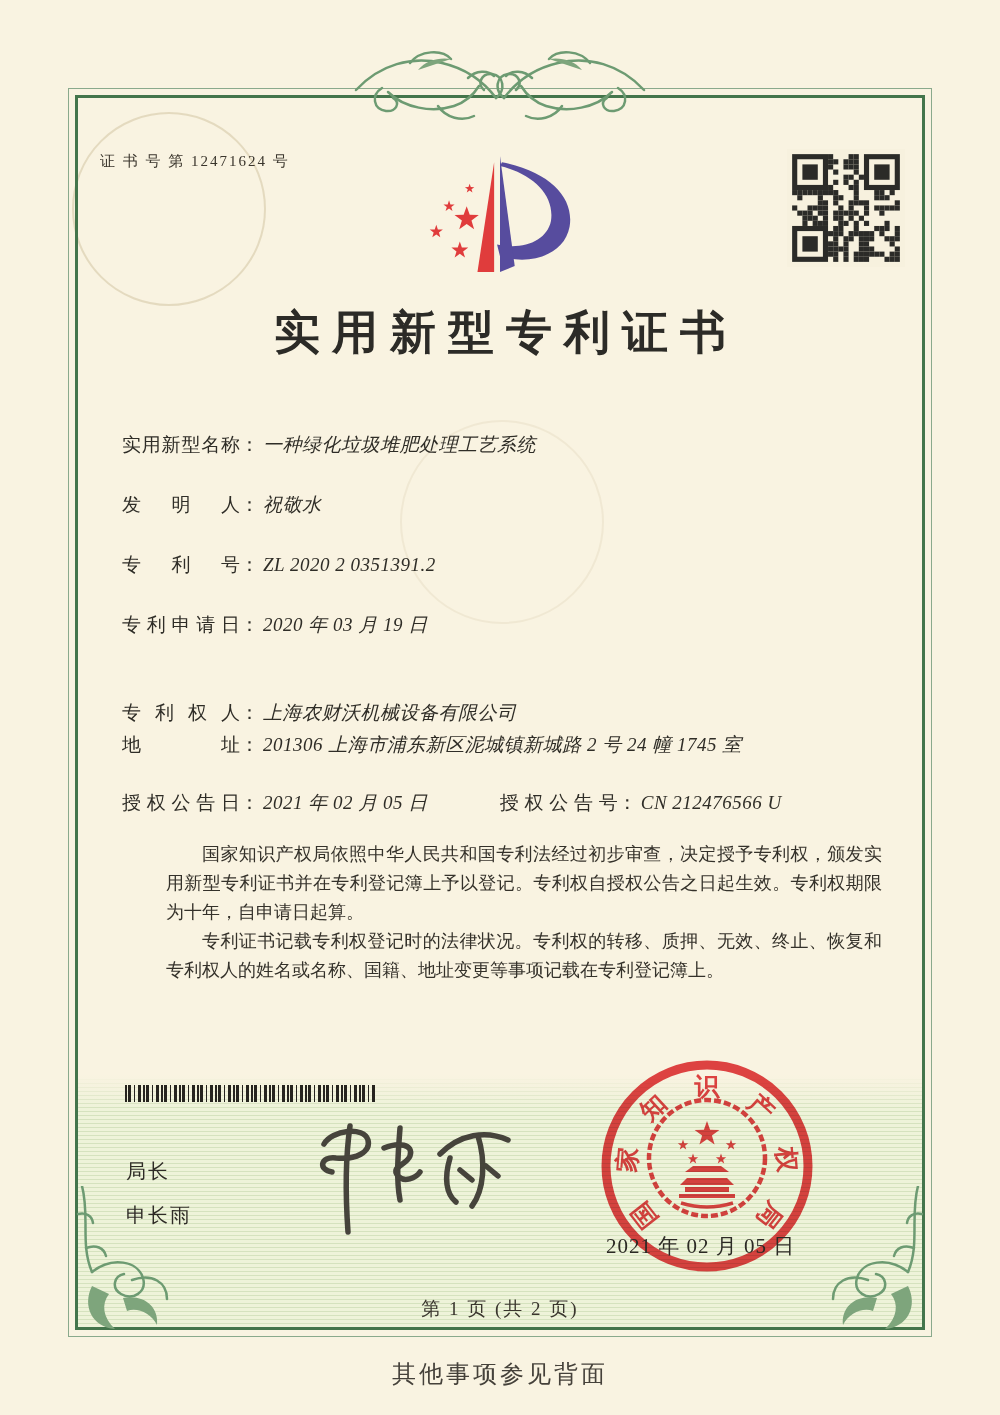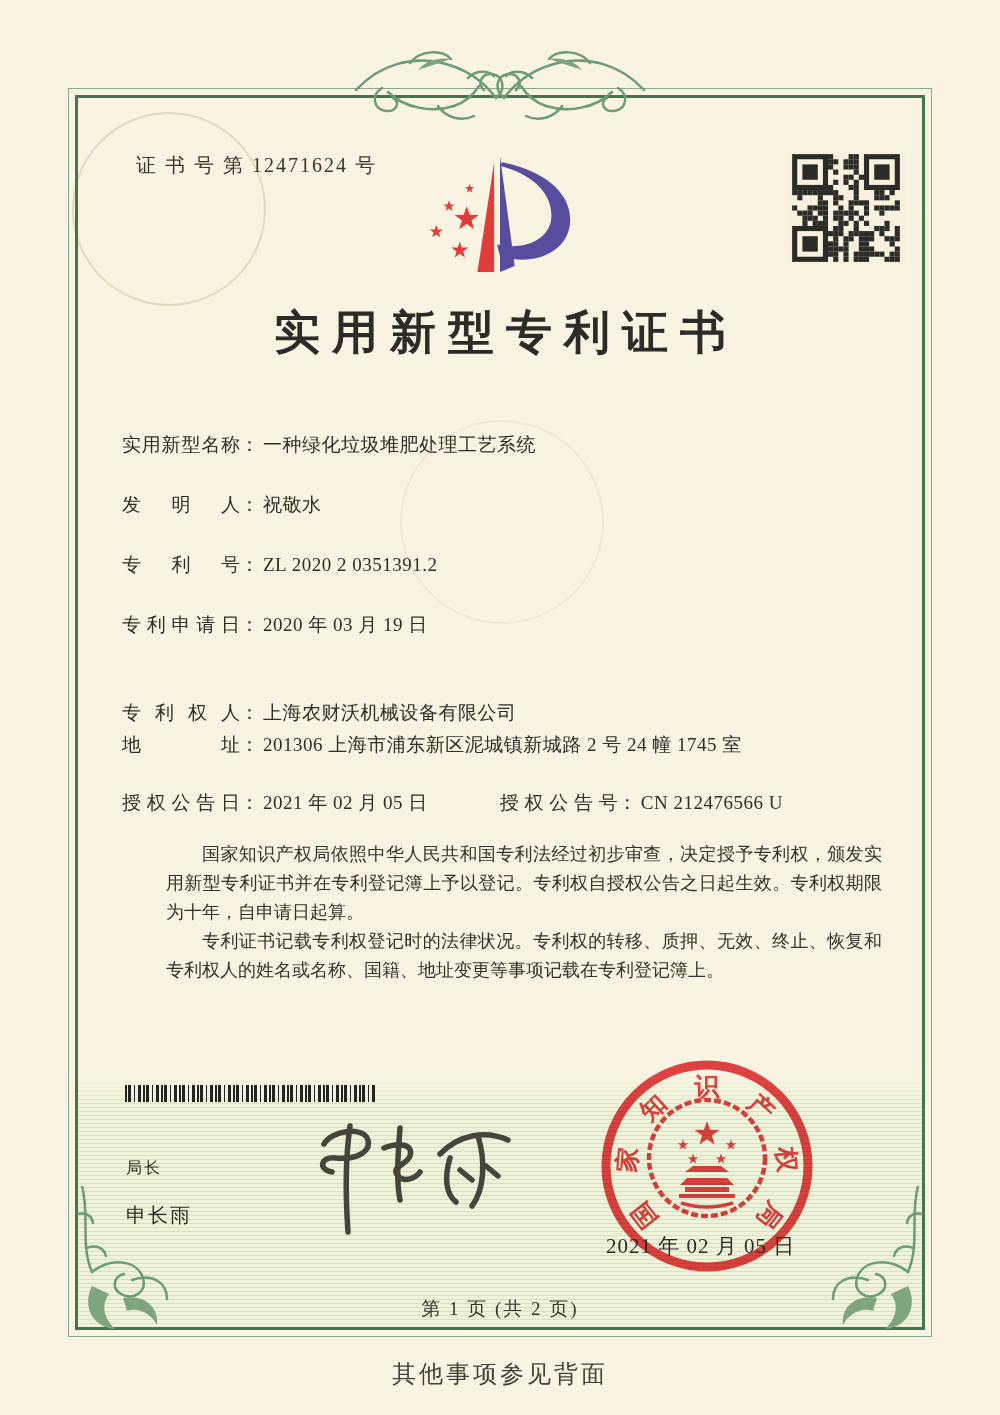--- a/index.html
+++ b/index.html
@@ -17,47 +17,47 @@
   
   .wm{position:absolute;border:2px solid rgba(190,172,128,0.35);border-radius:50%;}
   .wm1{left:72px;top:112px;width:190px;height:190px;}
   .wm2{left:400px;top:420px;width:200px;height:200px;border-color:rgba(190,172,128,0.14);}
   
   .top-ornament{position:absolute;left:350px;top:48px;width:300px;height:86px;}
   .corner-fl{position:absolute;width:110px;height:152px;}
   .corner-left{left:62px;top:1186px;}
   .corner-right{right:62px;top:1186px;transform:scaleX(-1);}
   
-  .cert-no{position:absolute;left:100px;top:152px;font-size:20px;letter-spacing:2px;color:#3a352c;margin-left:36px;}
+  .cert-no{position:absolute;left:100px;top:152px;font-size:15px;letter-spacing:2px;color:#3a352c;}
   .logo{position:absolute;left:402px;top:142px;width:196px;height:152px;}
   .qr{position:absolute;left:787px;top:149px;width:118px;height:118px;}
   .cert-title{position:absolute;left:0;right:0;top:302px;text-align:center;
     font-size:46px;letter-spacing:12px;padding-left:12px;color:#2c2b27;font-weight:700;}
   
   .frow{position:absolute;left:122px;right:100px;font-size:19px;white-space:nowrap;color:#2f2d27;}
   .flabel{display:inline-block;width:118px;text-align:justify;text-align-last:justify;
     -moz-text-align-last:justify;vertical-align:bottom;}
   .fcolon{display:inline-block;}
-  .fvalue{margin-left:4px;letter-spacing:0.5px;}
+  .fvalue{margin-left:4px;letter-spacing:0.5px;font-style:italic;}
   .grant-pair2{margin-left:72px;margin-top:48px;}
   
   .body-text{position:absolute;left:122px;right:118px;top:840px;font-size:18px;
     line-height:29px;color:#34312a;text-align:justify;margin-left:44px;}
   .body-text p{margin:0;text-indent:2em;}
   
   .band{position:absolute;left:77px;right:77px;top:1075px;bottom:87px;
     background-color:#eef3d9;
     background-image:repeating-linear-gradient(0deg,rgba(125,165,95,0.22) 0 1px,rgba(125,165,95,0) 1px 4px);}
   .band::before{content:"";position:absolute;left:0;right:0;top:0;height:34px;
     background:linear-gradient(180deg,#f9f3e1,rgba(249,243,225,0));}
   
   .barcode{position:absolute;left:125px;top:1085px;width:250px;height:17px;
     background:repeating-linear-gradient(90deg,#26241f 0 2px,transparent 2px 3px,#26241f 3px 6px,
       transparent 6px 9px,#26241f 9px 10px,transparent 10px 13px,#26241f 13px 16px,transparent 16px 18px);}
-  .director-title{position:absolute;left:126px;top:1158px;font-size:16px;letter-spacing:2px;color:#2e2b26;}
+  .director-title{position:absolute;left:126px;top:1158px;font-size:20px;letter-spacing:2px;color:#2e2b26;}
   .director-name{position:absolute;left:126px;top:1202px;font-size:20px;letter-spacing:2px;color:#2e2b26;}
   .signature{position:absolute;left:272px;top:1114px;width:250px;height:125px;}
   .seal{position:absolute;left:597px;top:1056px;width:220px;height:220px;
     mix-blend-mode:multiply;opacity:0.95;}
   .seal-char{font-size:25px;font-weight:bold;fill:#e23b3f;text-anchor:middle;dominant-baseline:central;
     font-family:"Liberation Serif","DejaVu Serif",serif;}
   .seal-date{position:absolute;left:606px;top:1232px;font-size:21px;color:#2c2a25;letter-spacing:1px;z-index:5;}
   .page-info{position:absolute;left:0;right:0;top:1296px;text-align:center;font-size:19px;
     letter-spacing:2px;color:#3a362e;}
   .back-note{position:absolute;left:0;right:0;top:1358px;text-align:center;font-size:24px;

